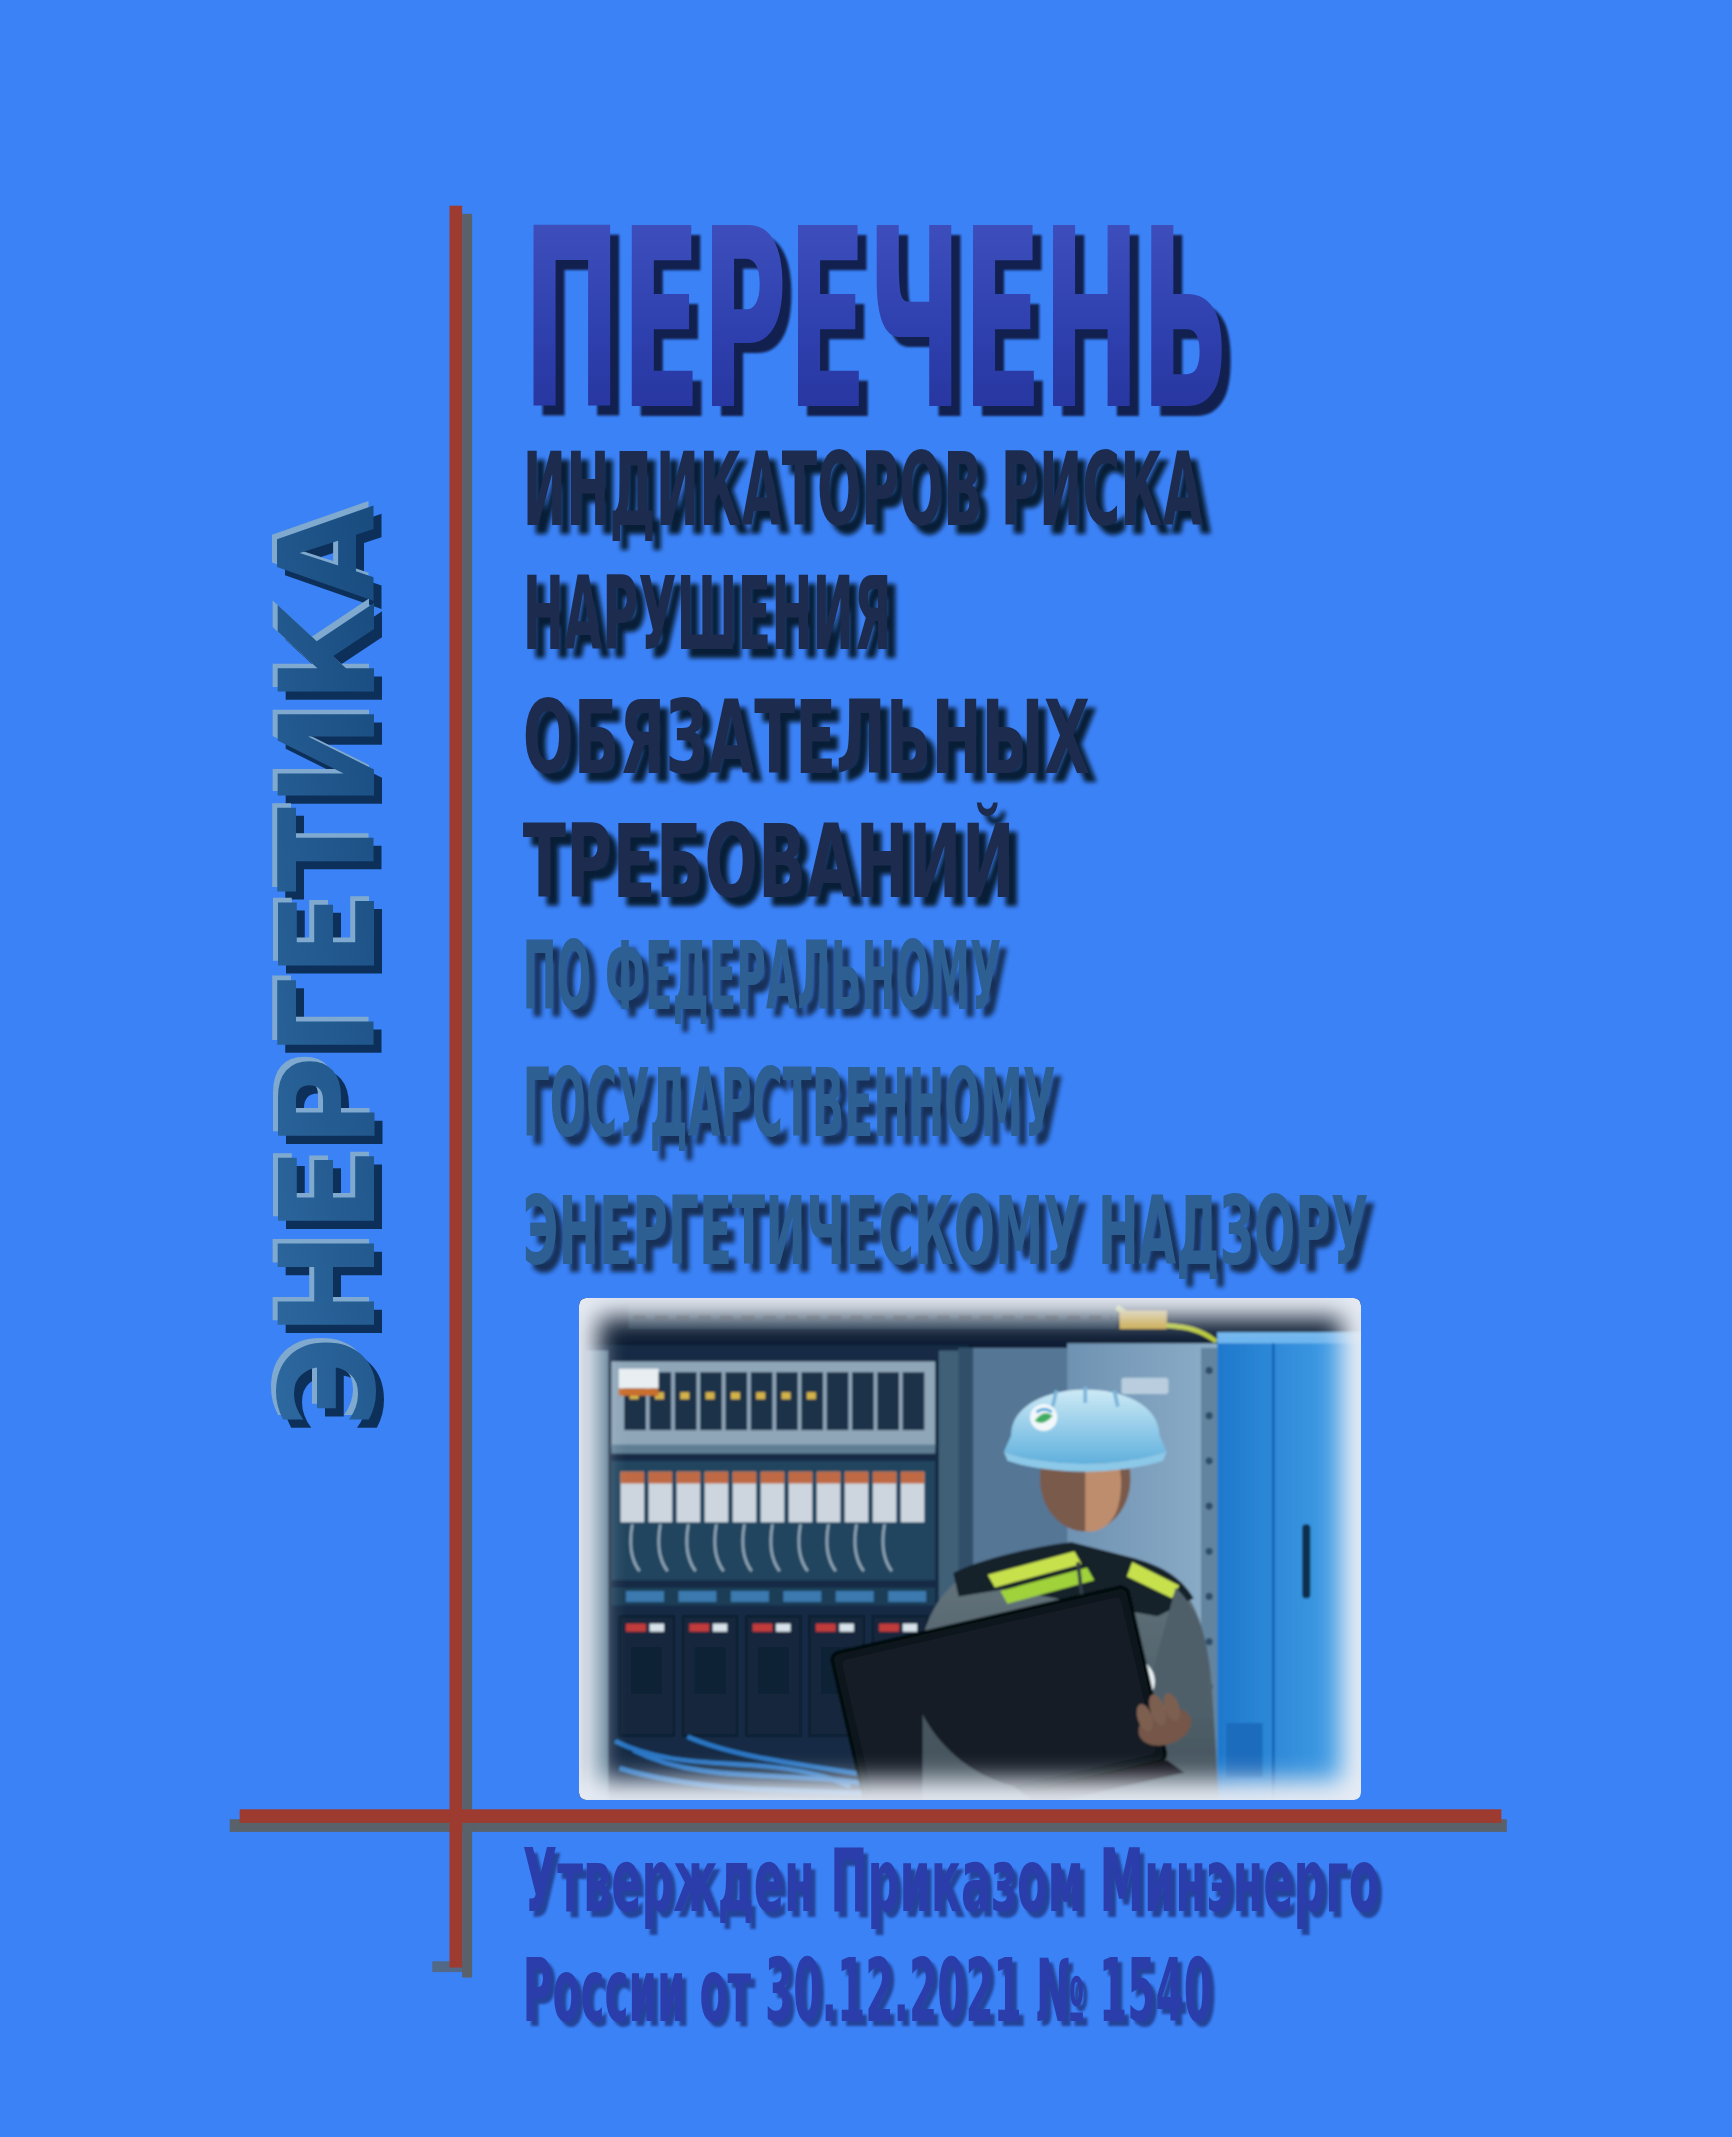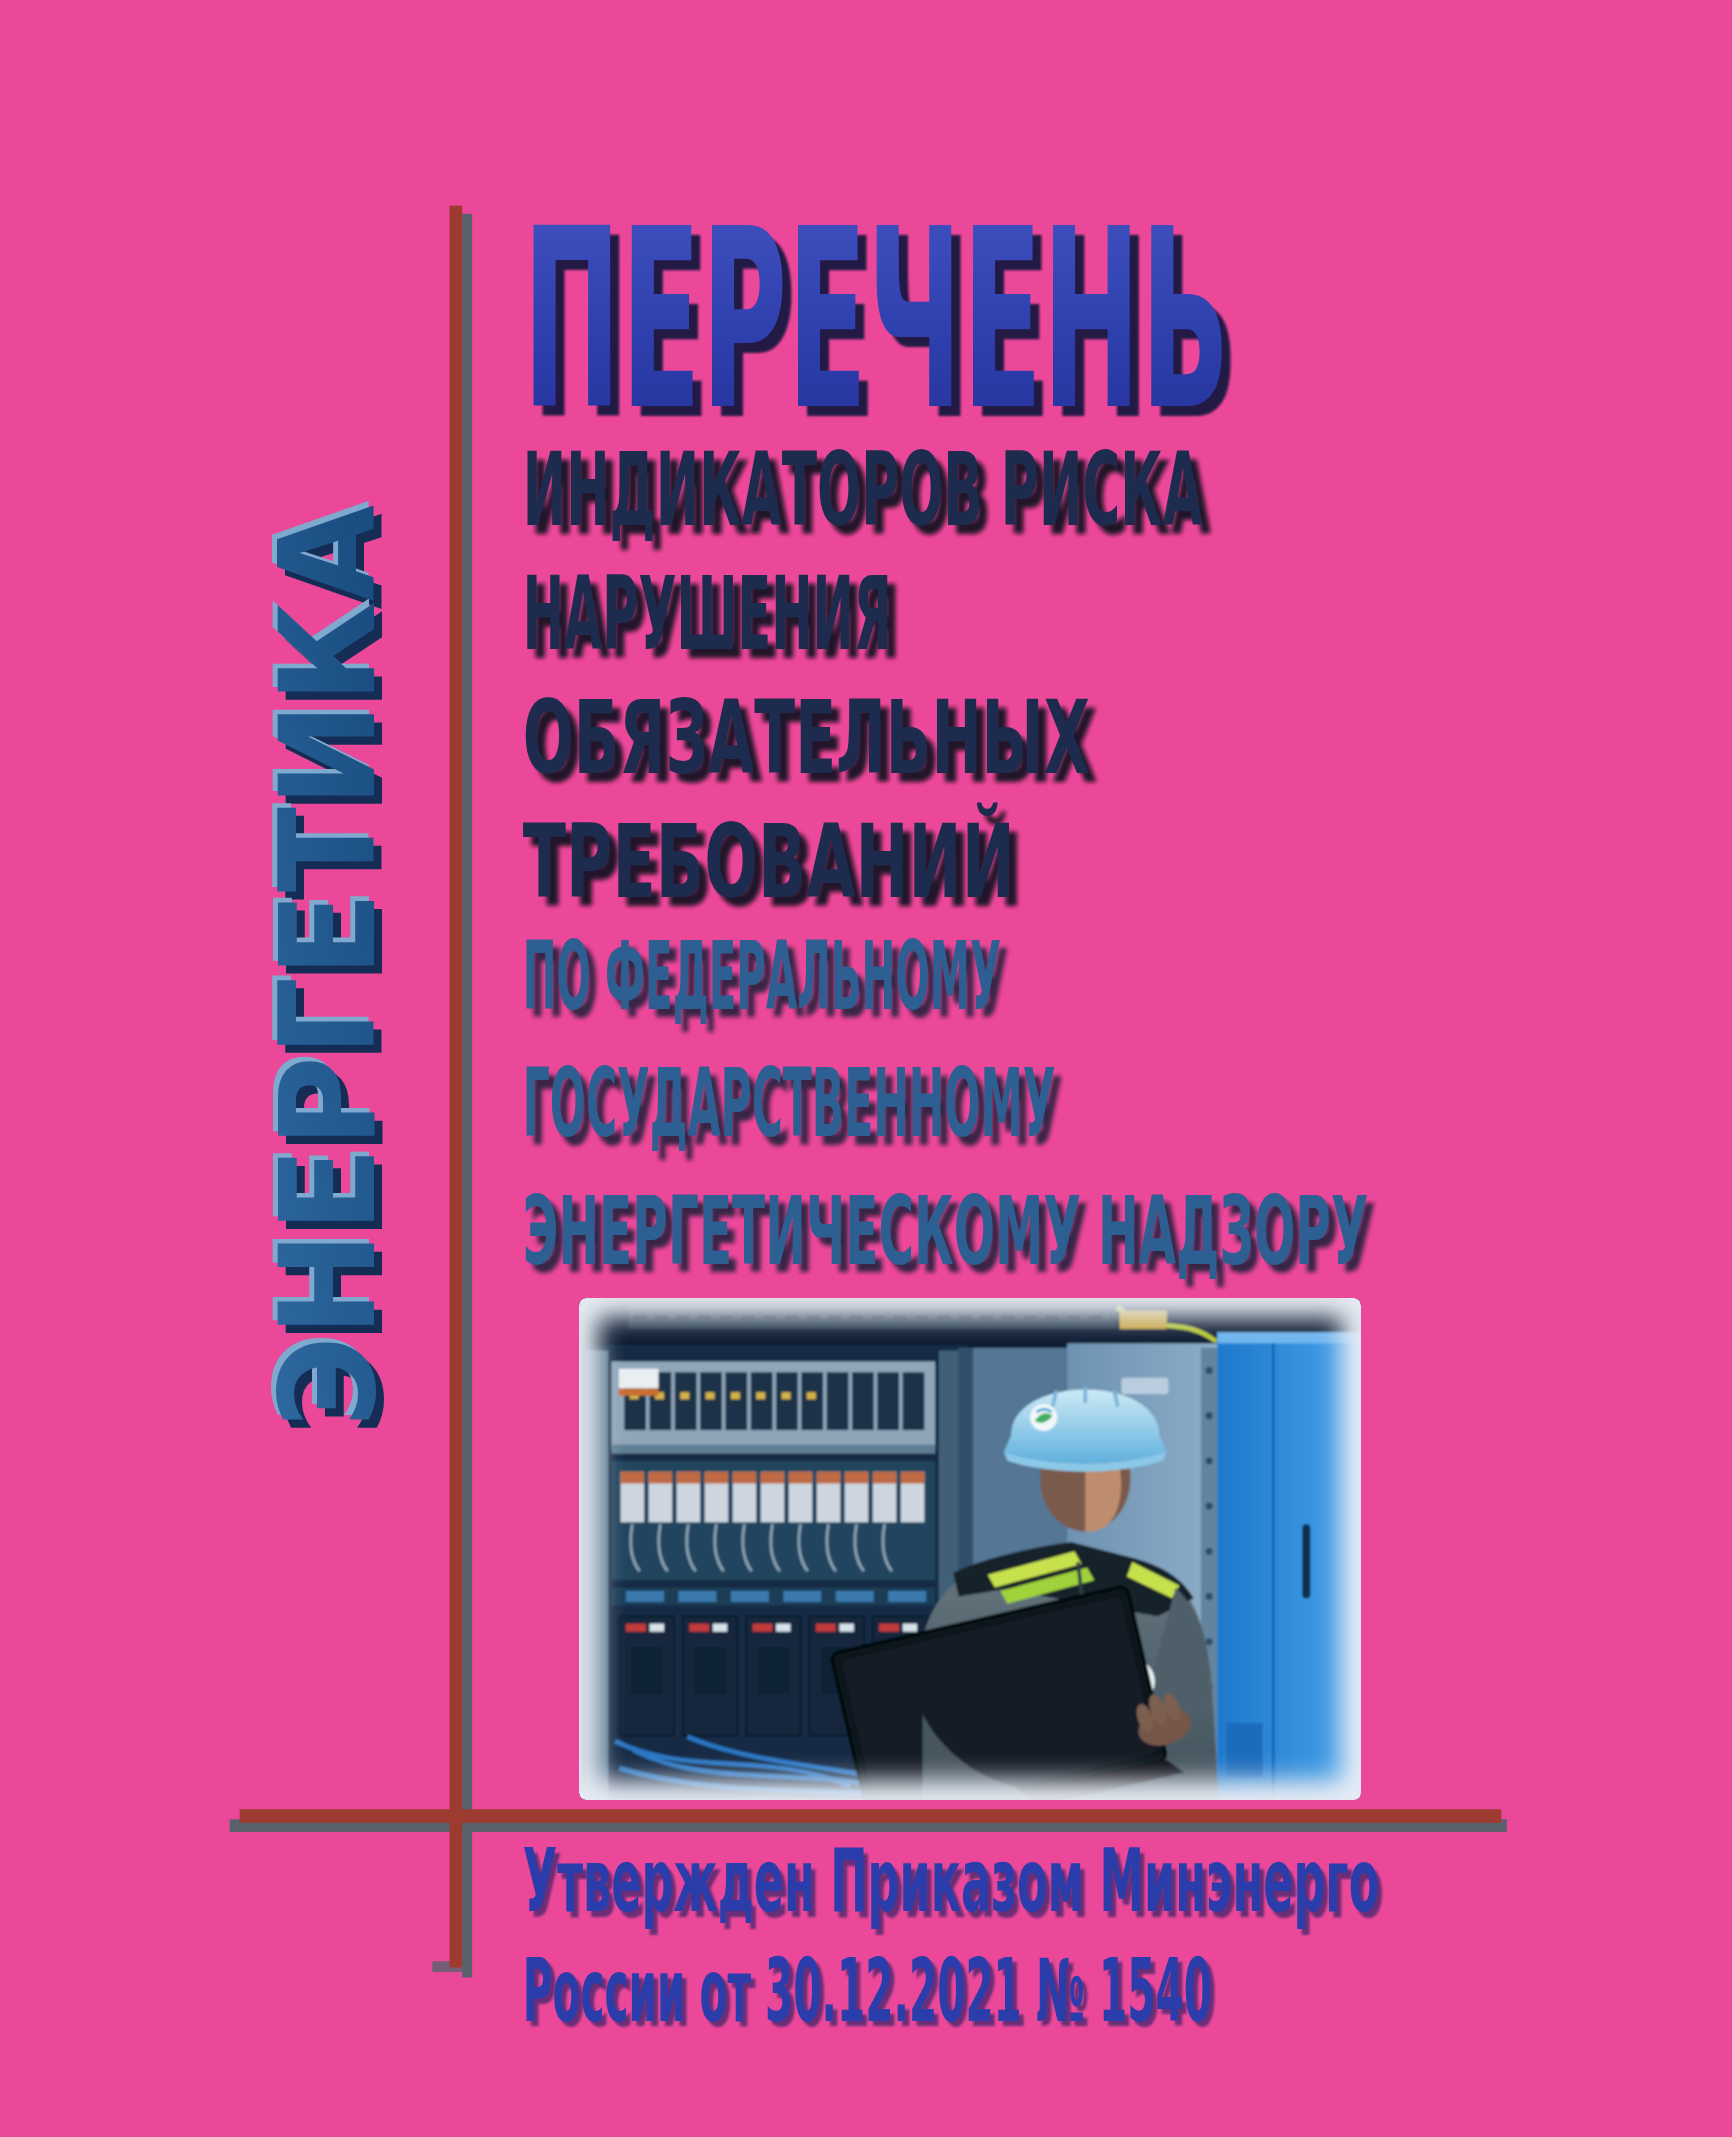--- a/index.html
+++ b/index.html
@@ -1,19 +1,19 @@
 <!DOCTYPE html>
 <html style="font-size:14.5px"><head>
 <meta charset="utf-8">
 <style>
   html,body{margin:0;padding:0;background:#cfd6e0;}
   .page{
     position:relative;
     width:1732px;height:2138px;
-    background:#ec4899;
+    background:#3b82f6;
     overflow:hidden;
     font-family:"DejaVu Sans", sans-serif;
   }
   .layer{position:absolute;left:0;top:0;width:1732px;height:2138px;display:block;}
   .photo{
     position:absolute;left:579px;top:1298px;width:782px;height:502px;
     border-radius:7.2px;overflow:hidden;
   }
   .photo svg{display:block;width:782px;height:502px;}
   .photo .feather{

